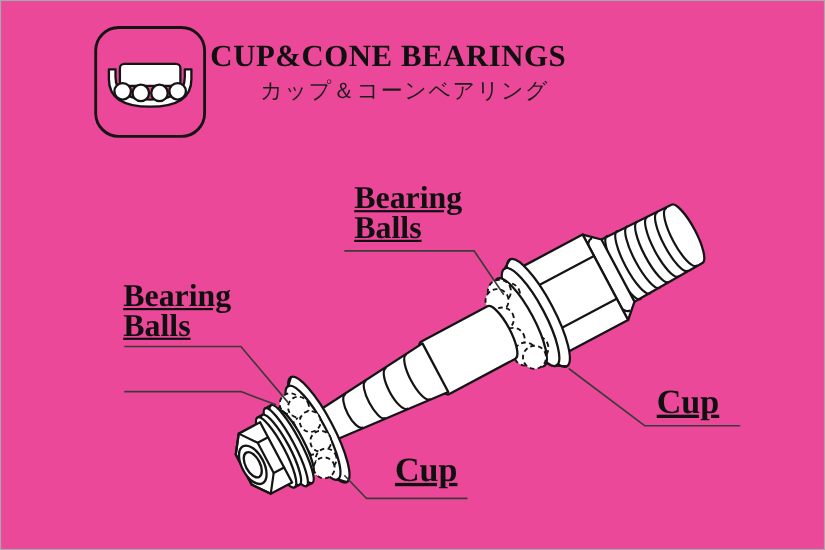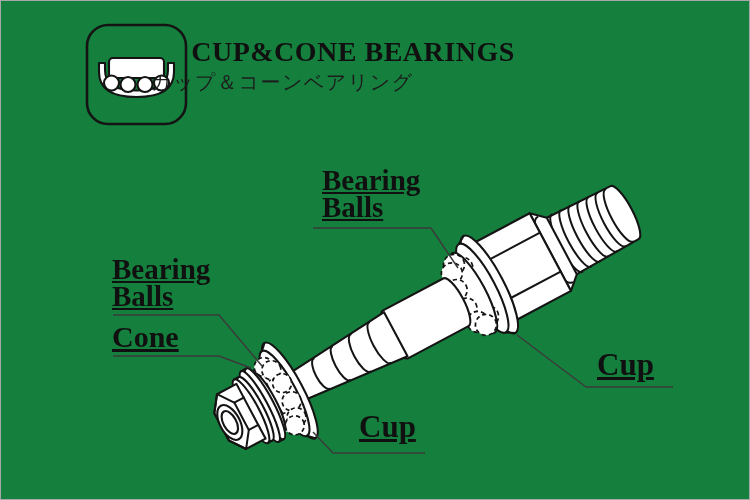--- a/index.html
+++ b/index.html
@@ -1,35 +1,35 @@
 <!DOCTYPE html>
 <html><head>
 <meta charset="utf-8">
 <style>
   html,body { margin:0; padding:0; background:#e8e8e8; }
   .canvas {
-    position:relative; width:750px; height:500px; background:#15803d;
+    position:relative; width:750px; height:500px; background:#ec4899;
     border:1.5px solid #a8a8a8; box-sizing:border-box; overflow:hidden;
     font-family:"Liberation Serif", serif;
   }
   svg.scene { position:absolute; left:0; top:0; width:750px; height:500px; }
 
   .ln  { fill:none; stroke:#141414; stroke-width:2; stroke-linecap:round; stroke-linejoin:round; }
   .wh  { fill:#ffffff; stroke:#141414; stroke-width:2.1; stroke-linejoin:round; }
   .ball{ fill:#ffffff; stroke:#141414; stroke-width:1.7; stroke-dasharray:4.2 3; }
   .leader path { fill:none; stroke:#3a3a3a; stroke-width:1.5; stroke-linejoin:round; }
   .icon-frame { fill:none; stroke:#141414; stroke-width:2.6; }
 
   .title {
     position:absolute; left:150px; top:36px; width:404px; text-align:center;
     font-weight:bold; font-size:28px; letter-spacing:0.5px; color:#101010;
     line-height:1.05; white-space:nowrap;
   }
   .subtitle {
-    position:absolute; left:150px; top:68px; width:404px; text-align:left;
+    position:absolute; left:165px; top:68px; width:404px; text-align:center;
     font-family:Liberation Mono, monospace; font-size:20px; letter-spacing:1.5px;
     color:#1c1c1c; white-space:nowrap;
   }
   .part-label {
     position:absolute; font-weight:bold; color:#101010;
     font-size:29px; line-height:0.93; white-space:pre-line;text-decoration:underline;
   }
   .lbl-bb-right { left:321px; top:166px; }
   .lbl-bb-left  { left:111px; top:255px; }
   .lbl-cone     { left:111px; top:322px; font-size:30px; }
@@ -156,16 +156,15 @@
     </g>
   </svg>
 
   <div class="title">CUP&amp;CONE BEARINGS</div>
   <div class="subtitle">カップ＆コーンベアリング</div>
 
   <div class="part-label lbl-bb-right">Bearing
 Balls</div>
   <div class="part-label lbl-bb-left">Bearing
 Balls</div>
-  <div class="part-label lbl-cone">Cone</div>
   <div class="part-label lbl-cup-left">Cup</div>
   <div class="part-label lbl-cup-right">Cup</div>
 </div>
 
 </body></html>

